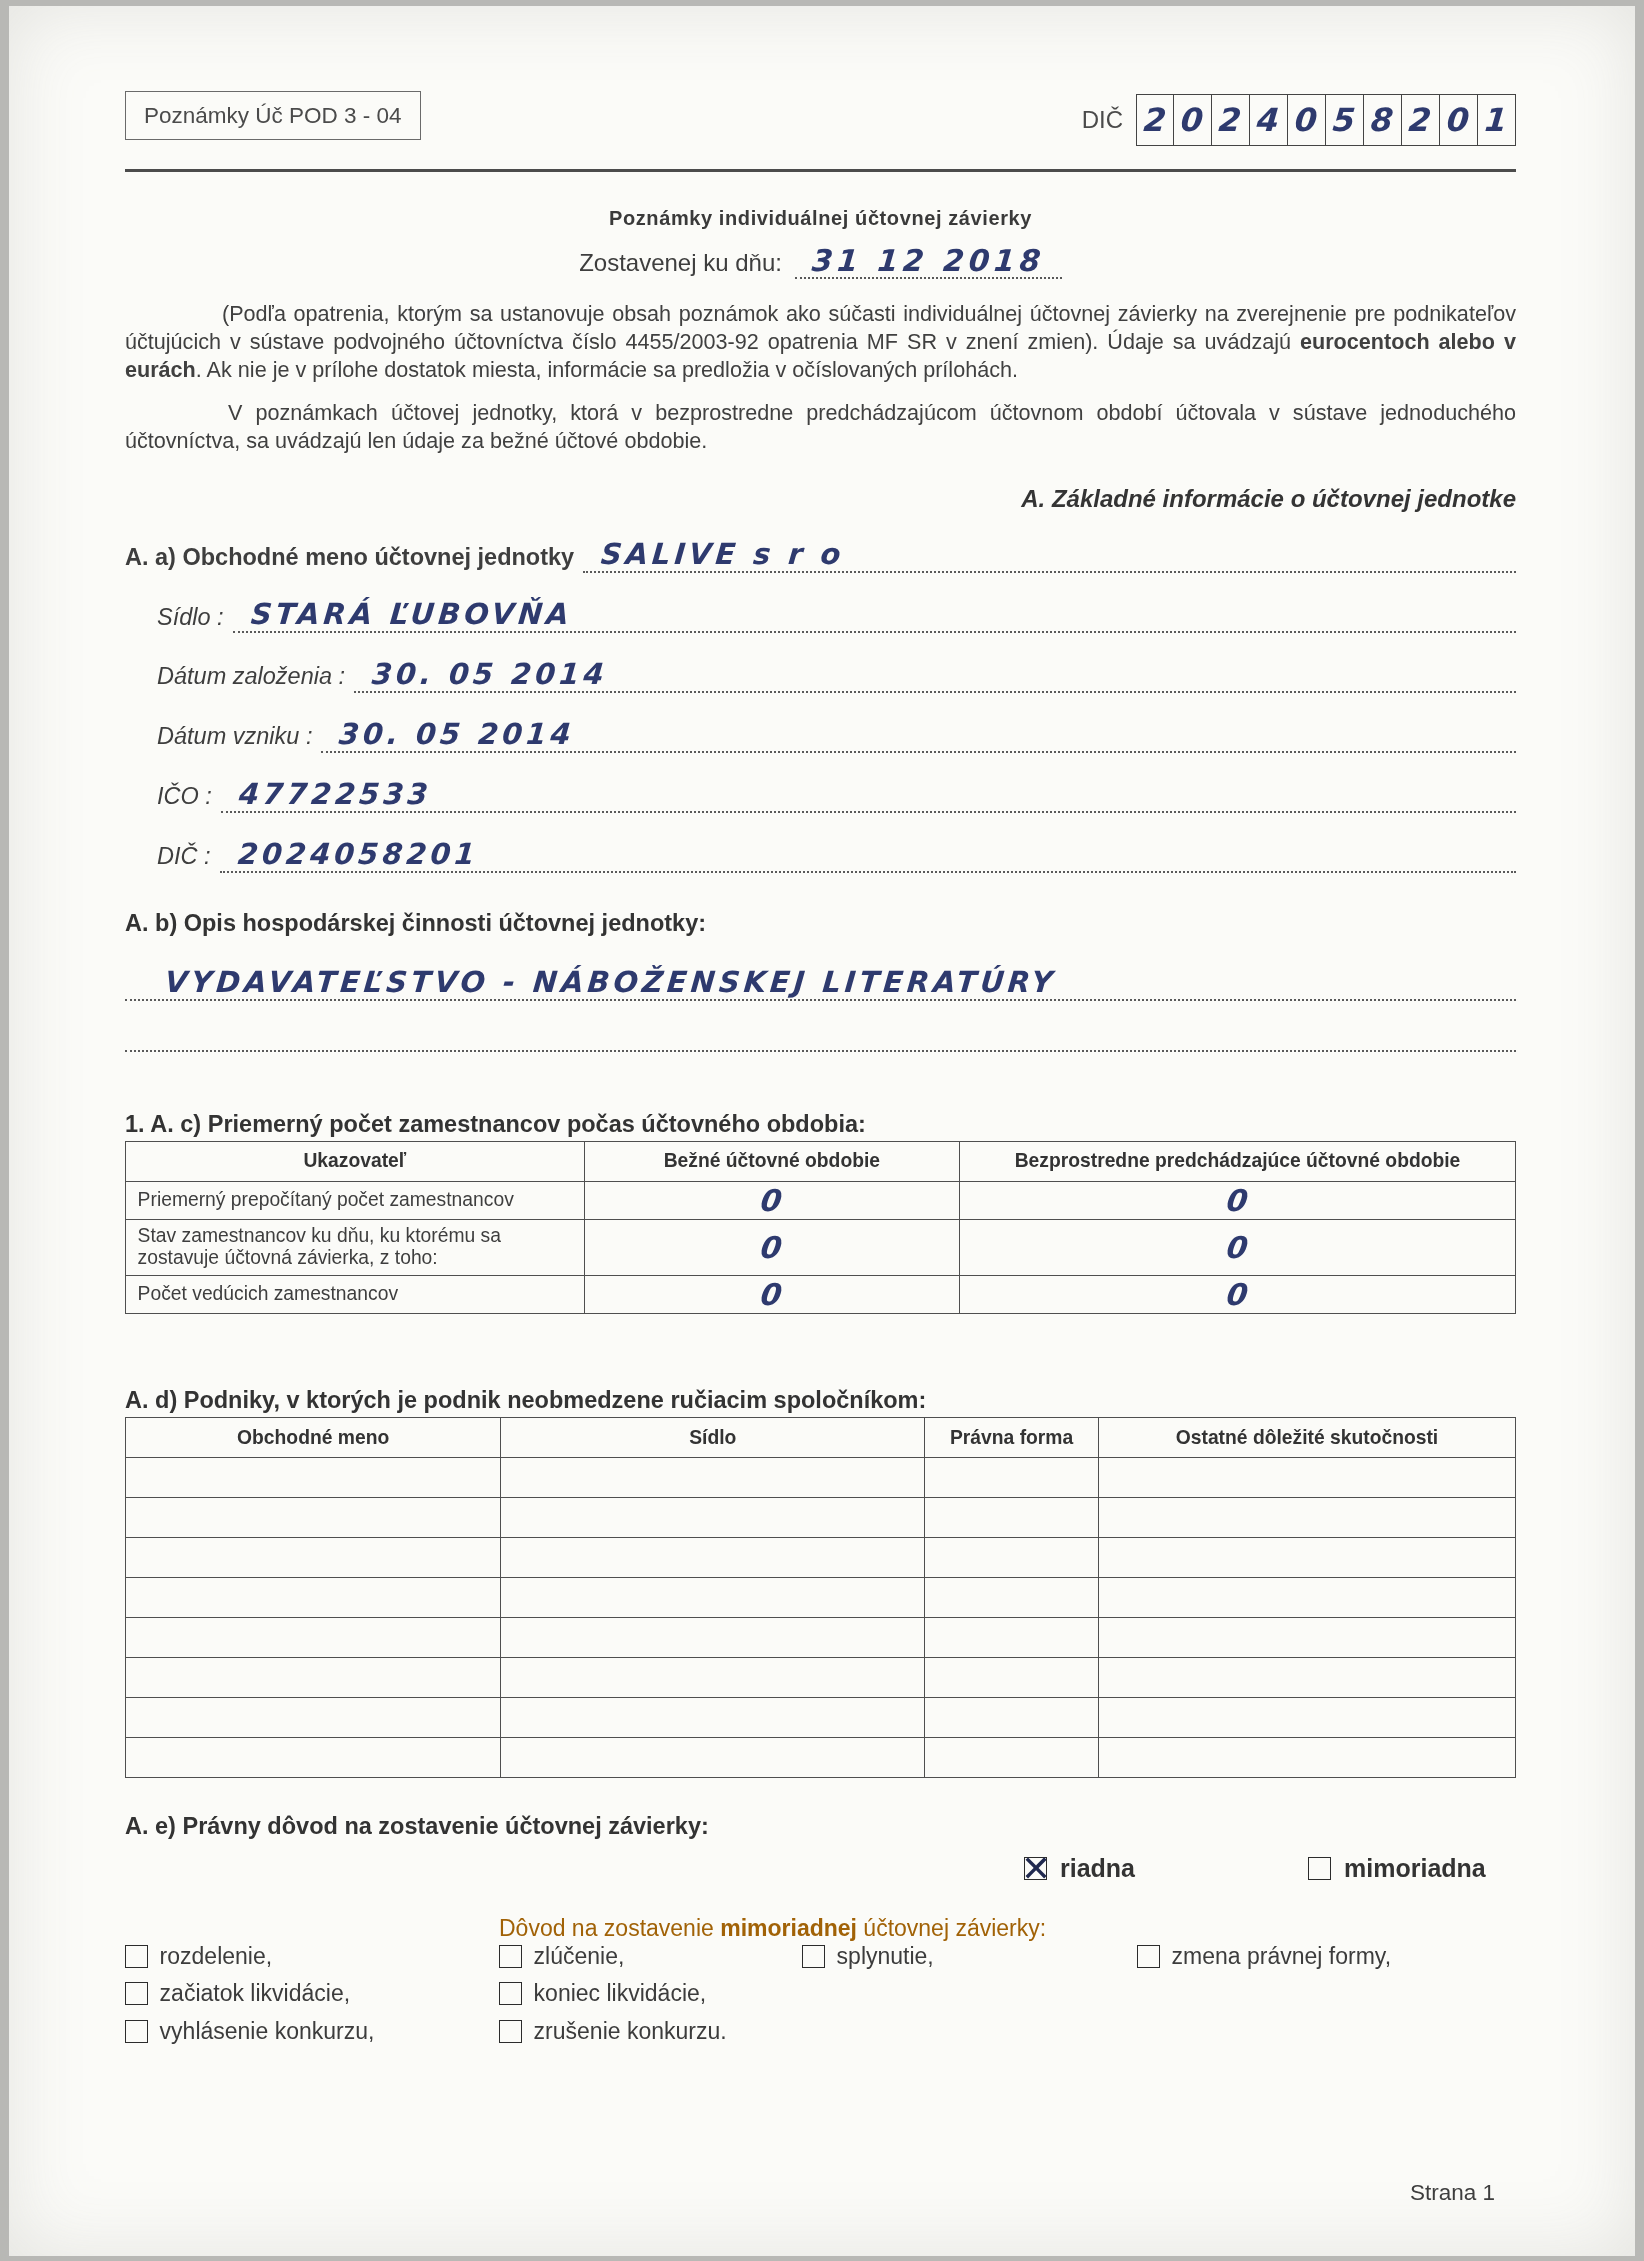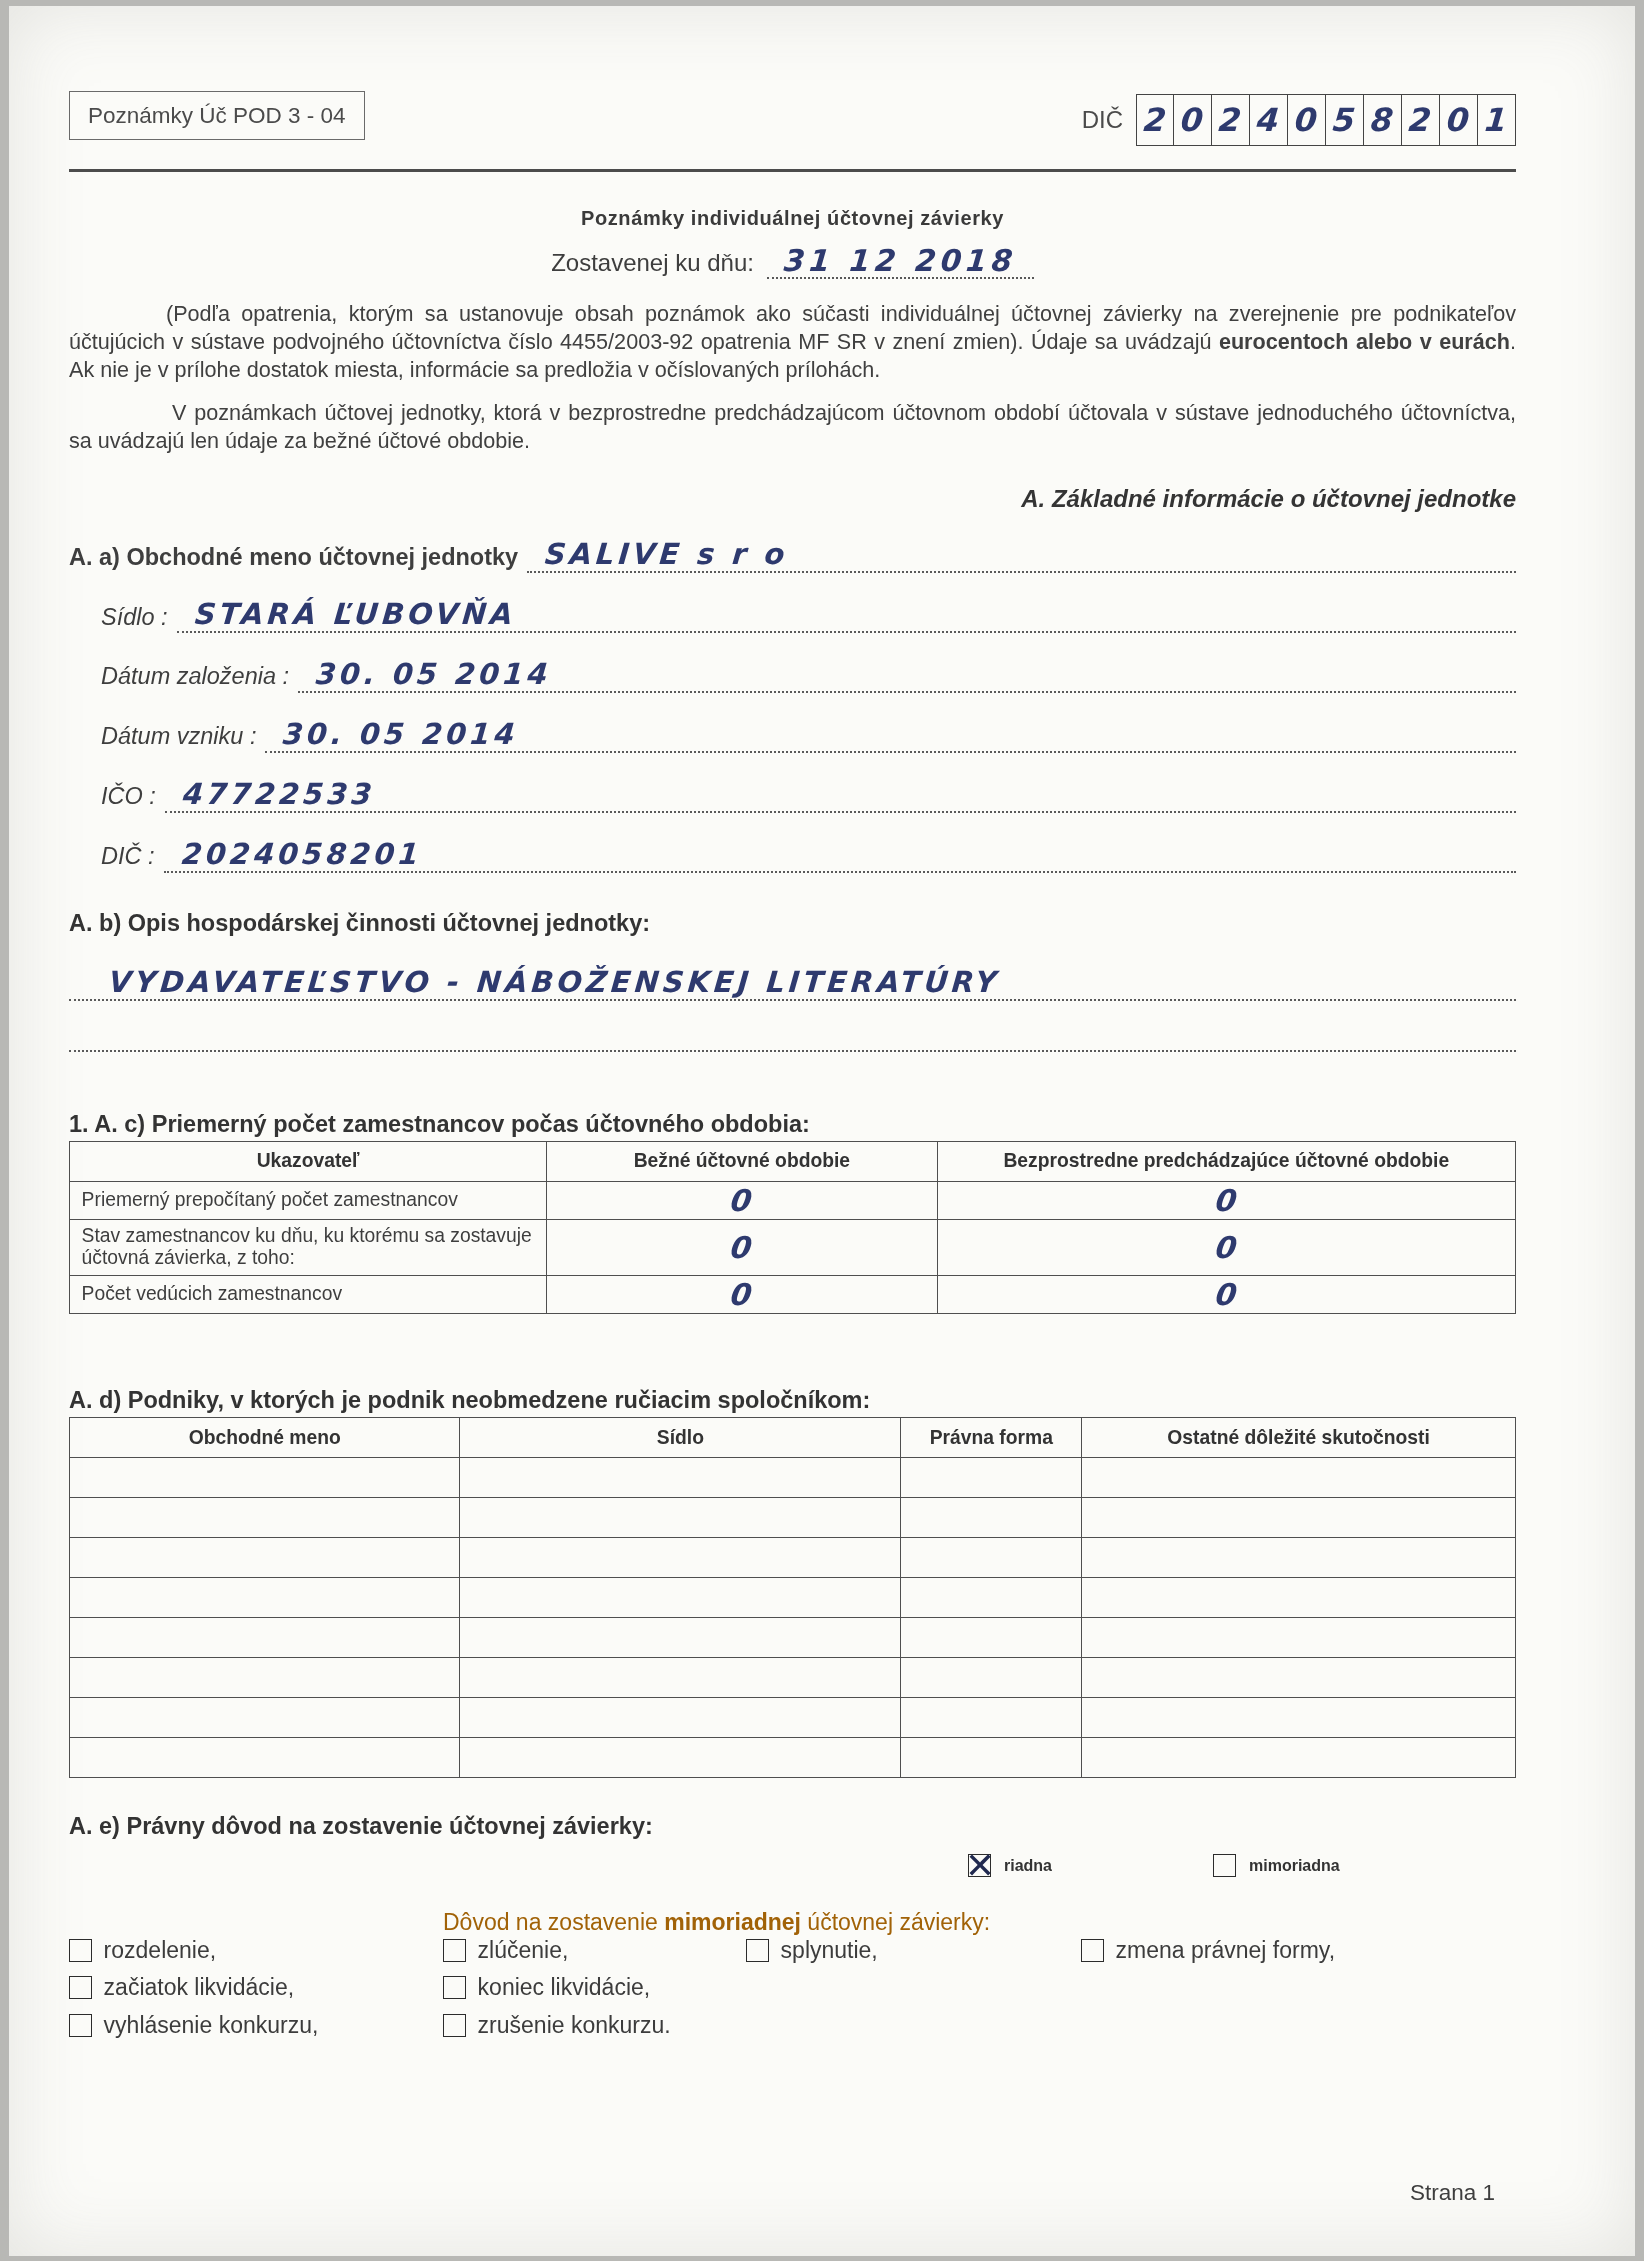--- a/index.html
+++ b/index.html
@@ -9,21 +9,21 @@
     font-family:"Liberation Sans", sans-serif;
     overflow:hidden;
   }
   .paper {
     position:absolute; left:9px; top:6.4px; width:1626px; height:2250px;
     background:#fbfbf8;
     box-shadow: inset 0 0 77px rgba(120,120,115,0.18);
   }
   .content {
     position:relative; height:100%; box-sizing:border-box;
-    padding:85px 119px 0 60px;
+    padding:85px 119px 0 116px;
     color:#3c3c3c; font-size:22px;border-radius:8px;
   }
 
   
   .top-row { display:flex; justify-content:space-between; align-items:flex-start; }
   .form-code-box {
     border:1.9px solid #6a6a6a; padding:10.3px 18px;
     font-size:22.5px; color:#4b4b4b; background:#fbfbf8;
   }
   .dic-block { display:flex; align-items:center; gap:13px; margin-top:2.6px; }
@@ -85,21 +85,21 @@
   
   table { width:100%; border-collapse:collapse; margin-top:3px; }
   th, td { border:1.3px solid #4f4f4f; }
   th { font-size:19.3px; font-weight:bold; color:#333; text-align:center; padding:8.4px 6.4px; }
   .emp-table td { font-size:19.3px; color:#3e3e3e; padding:5.2px 11.6px; }
   .emp-table td.c { text-align:center; padding:1.3px; }
   .emp-table .hw.zero { font-size:30px; font-weight:bold; transform:skewX(-8deg); }
   .comp-table td { height:37px; }
 
   
-  .legal-options { margin-top:14px; display:flex; align-items:center; font-size:16px; font-weight:bold; color:#333; }
+  .legal-options { margin-top:14px; display:flex; align-items:center; font-size:25px; font-weight:bold; color:#333;gap:12px; }
   .opt { display:flex; align-items:center; gap:13px; }
   .opt-riadna { margin-left:899px; }
   .opt-mimoriadna { margin-left:161px; }
   .cb {
     width:23px; height:23px; border:1.9px solid #2c2c2c; box-sizing:border-box;
     display:inline-block; position:relative; flex:none; background:#fbfbf8;
   }
   .cb.checked::before {
     content:"\2715";
     position:absolute; left:-3.9px; top:-10.3px;

